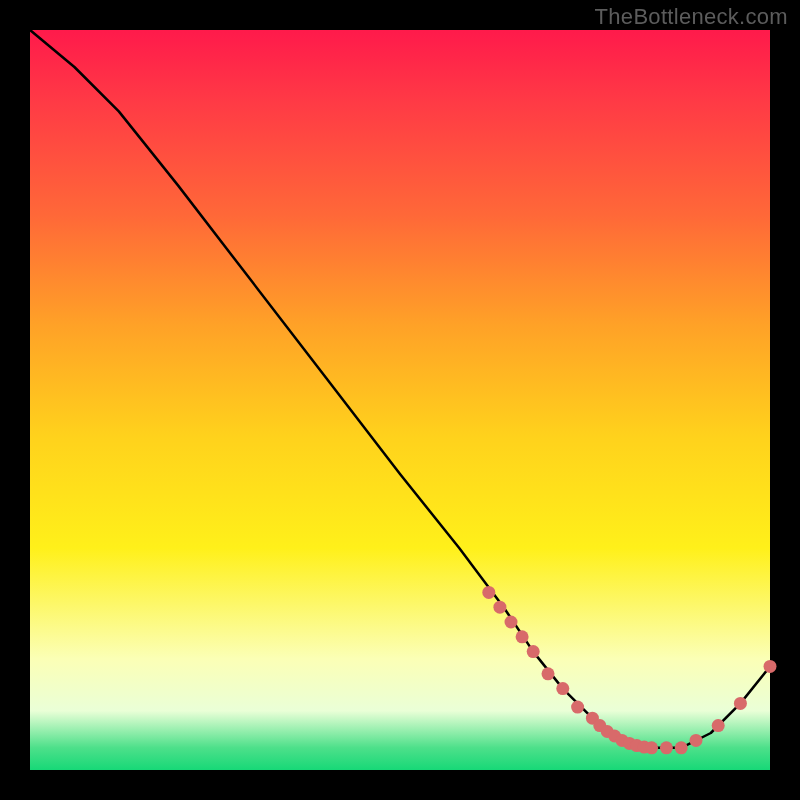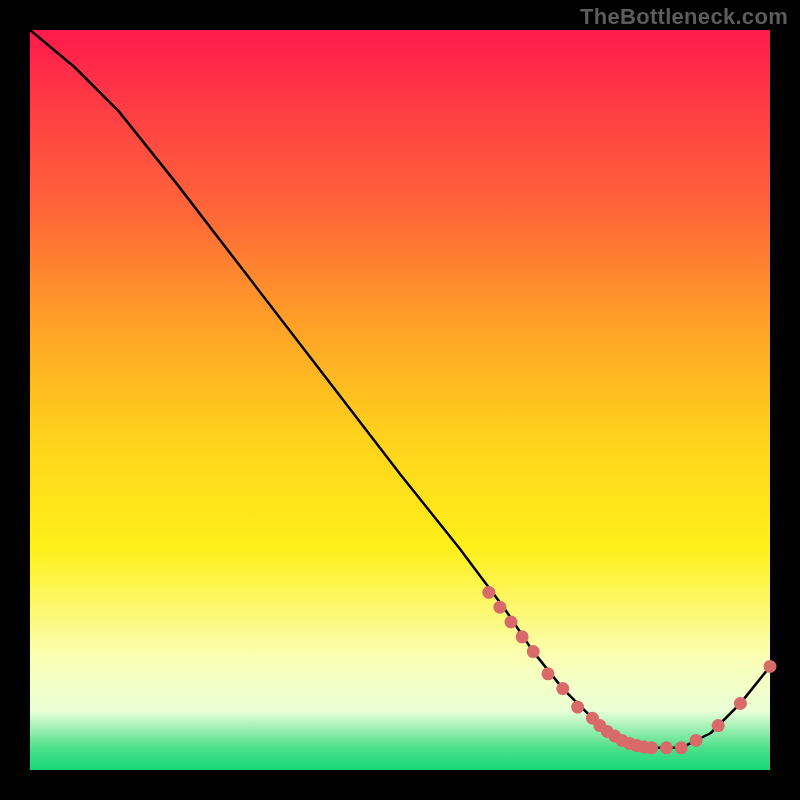--- a/index.html
+++ b/index.html
@@ -16,21 +16,21 @@
     width: 800px;
     height: 800px;
     background: #000;
   }
   .watermark {
     position: absolute;
     top: 4px;
     right: 12px;
     color: #5c5c5c;
     font-size: 22px;
-    font-weight: 700;
+    font-weight: 400;
     letter-spacing: 0.3px;
     z-index: 10;
   }
   .plot-area {
     position: absolute;
     left: 30px;
     top: 30px;
     width: 740px;
     height: 740px;
     

